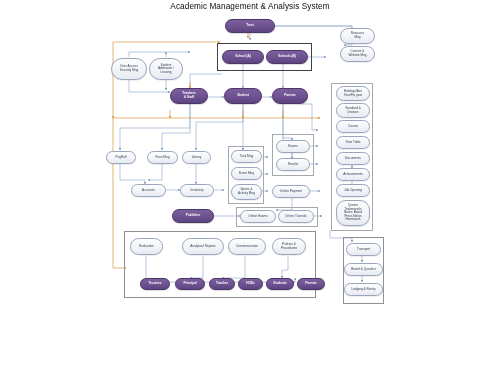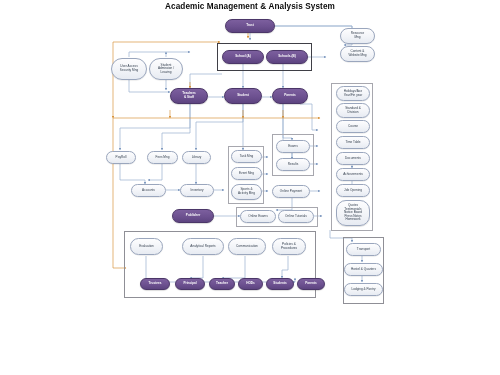--- a/index.html
+++ b/index.html
@@ -7,21 +7,21 @@
     width:500px;height:375px;
     background:#ffffff;
     font-family:"Liberation Sans",sans-serif;
     overflow:hidden;
   }
   #stage{position:relative;width:500px;height:375px;}
 
   #title{
     position:absolute;left:0;top:2px;width:500px;
     text-align:center;
-    font-size:8.2px;font-weight:bold;color:#0b0b0b;
+    font-size:8.2px;font-weight:normal;color:#0b0b0b;
     letter-spacing:.1px;
   }
 
   svg#wires{position:absolute;left:0;top:0;width:500px;height:375px;}
 
   
   .node{
     position:absolute;
     box-sizing:border-box;
     display:flex;align-items:center;justify-content:center;

